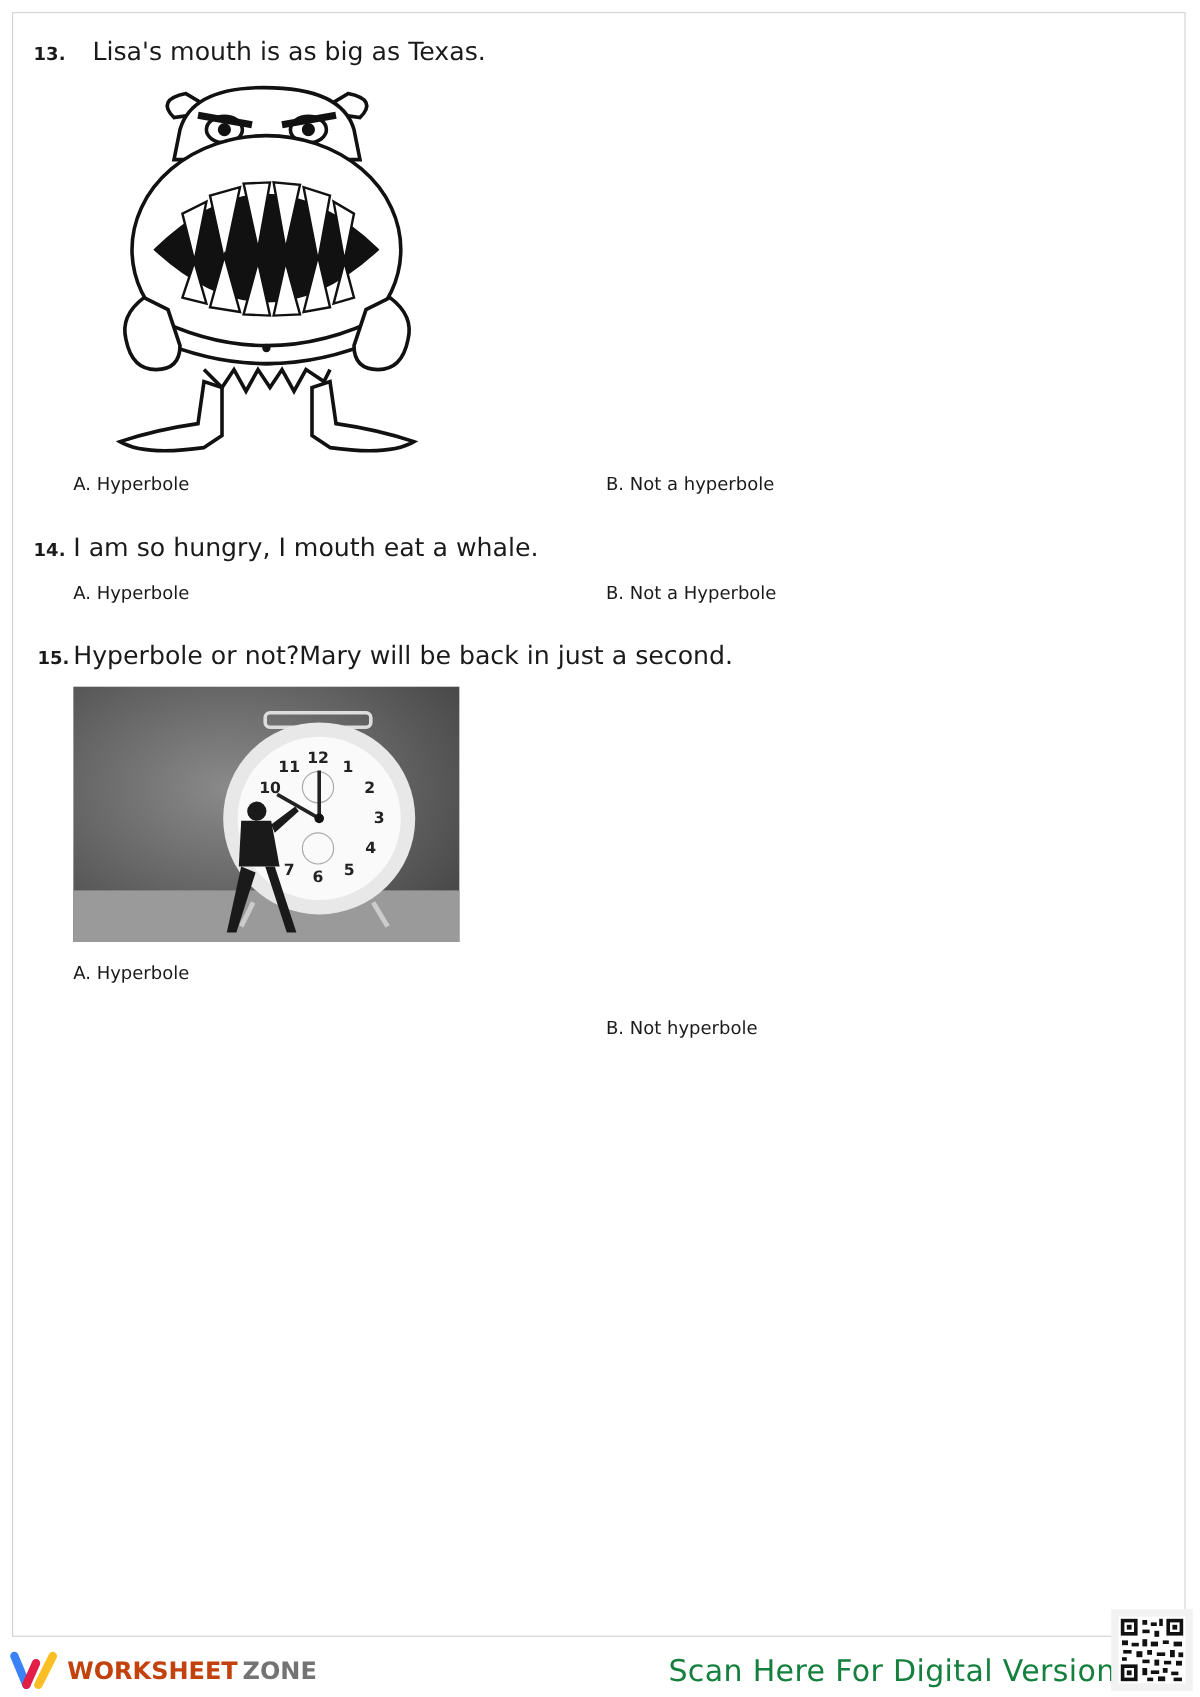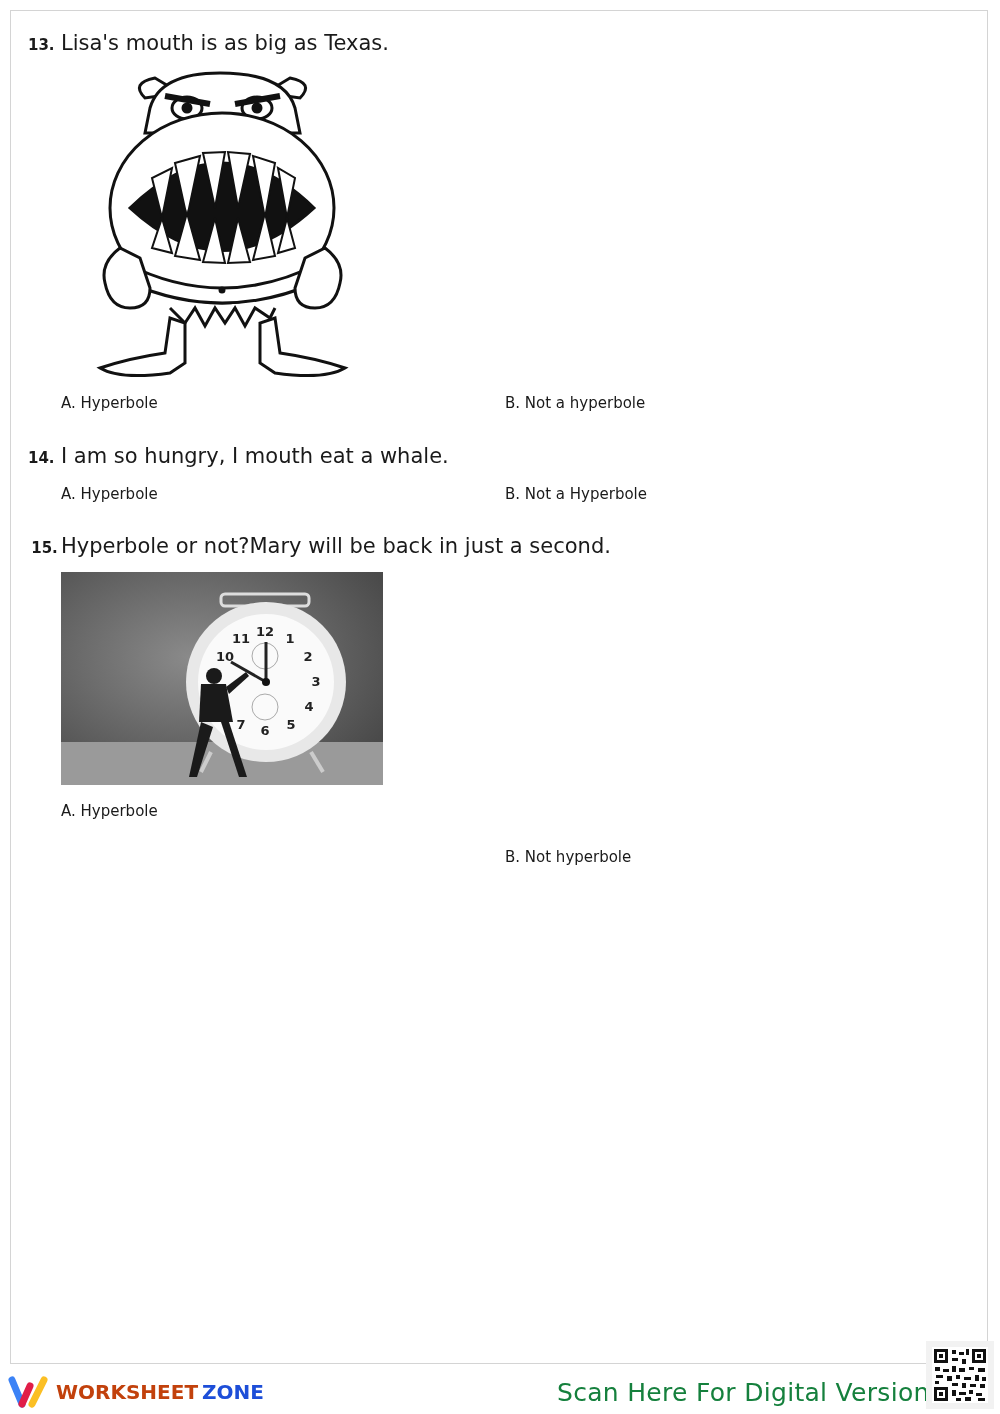--- a/index.html
+++ b/index.html
@@ -8,32 +8,32 @@
   .frame { position: absolute; left: 10px; top: 10px; width: 978px; height: 1354px;
            border: 1px solid #d4d4d4; box-sizing: border-box; }
   .q-head { position: absolute; left: 28px; font-size: 16px; display: flex; align-items: baseline; }
   .q-num { font-weight: bold; font-size: 15px; width: 33px; }
   .q-text { font-size: 21px; }
   .opt { position: absolute; font-size: 15px; }
   .img-box { position: absolute; }
   .footer-logo { position: absolute; left: 8px; top: 1374px; display: flex; align-items: center; }
   .logo-text { font-family: "DejaVu Sans", sans-serif; font-weight: bold; font-size: 20px; letter-spacing: 0px; margin-left: 6px; }
   .logo-a { color: #c2410c; }
-  .logo-b { color: #1d4ed8; margin-left: 4px; }
+  .logo-b { color: #737373; margin-left: 4px; }
   .scan-text { position: absolute; left: 557px; top: 1378px; font-size: 25px; color: #15803d;
                font-family: "DejaVu Sans", sans-serif; letter-spacing: 0.3px; }
   .qr { position: absolute; left: 926px; top: 1341px; width: 68px; height: 68px; background: #f2f2f2;
         display:flex; align-items:center; justify-content:center; }
 </style>
 </head>
 <body>
 
 <div class="frame"></div>
 
-<div class="q-head" style="top:31px;">
+<div class="q-head" style="top:31px;gap:16px;">
   <span class="q-num">13.</span>
   <span class="q-text">Lisa's mouth is as big as Texas.</span>
 </div>
 <div class="img-box" style="left:60px; top:68px; width:325px; height:312px;">
   <svg width="325" height="312" viewBox="0 0 325 312">
     <g stroke="#111" stroke-width="3" fill="#fff">
 
       <path d="M85 30 Q70 15 95 10 L120 25 Z"></path>
       <path d="M240 30 Q255 15 230 10 L205 25 Z"></path>
       <path d="M90 40 Q100 5 160 5 Q225 5 235 40 L240 65 L85 65 Z"></path>

